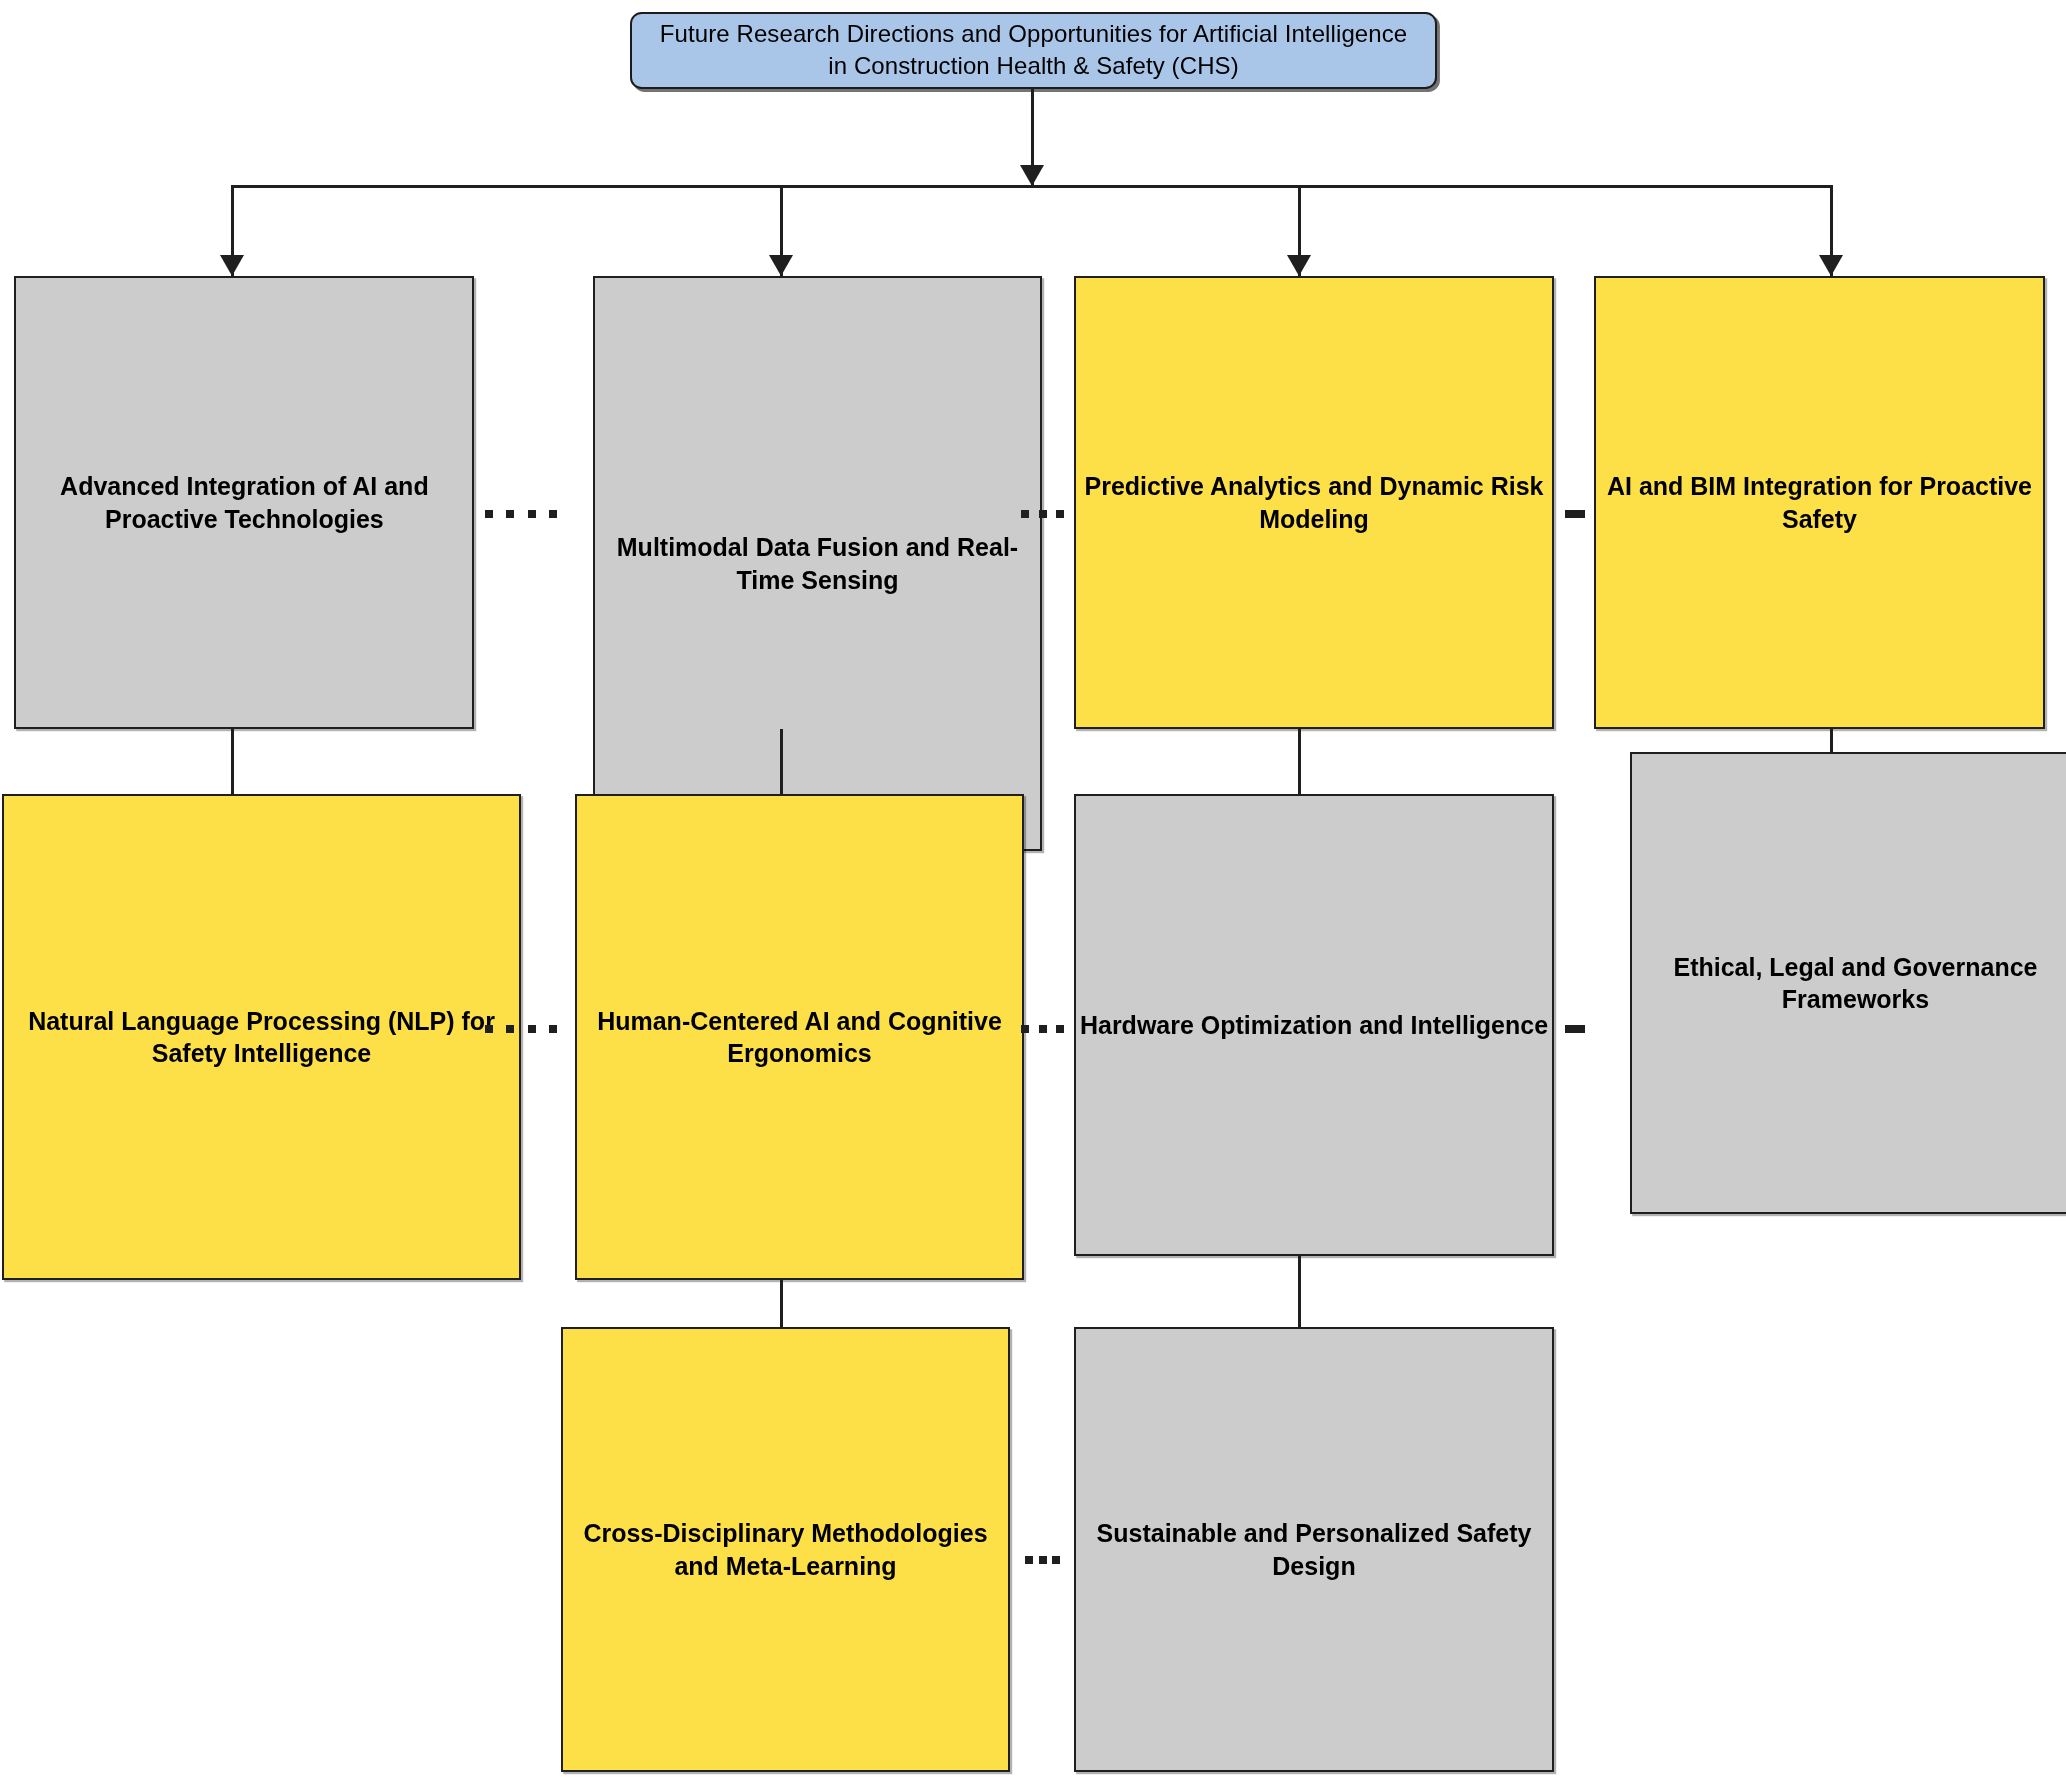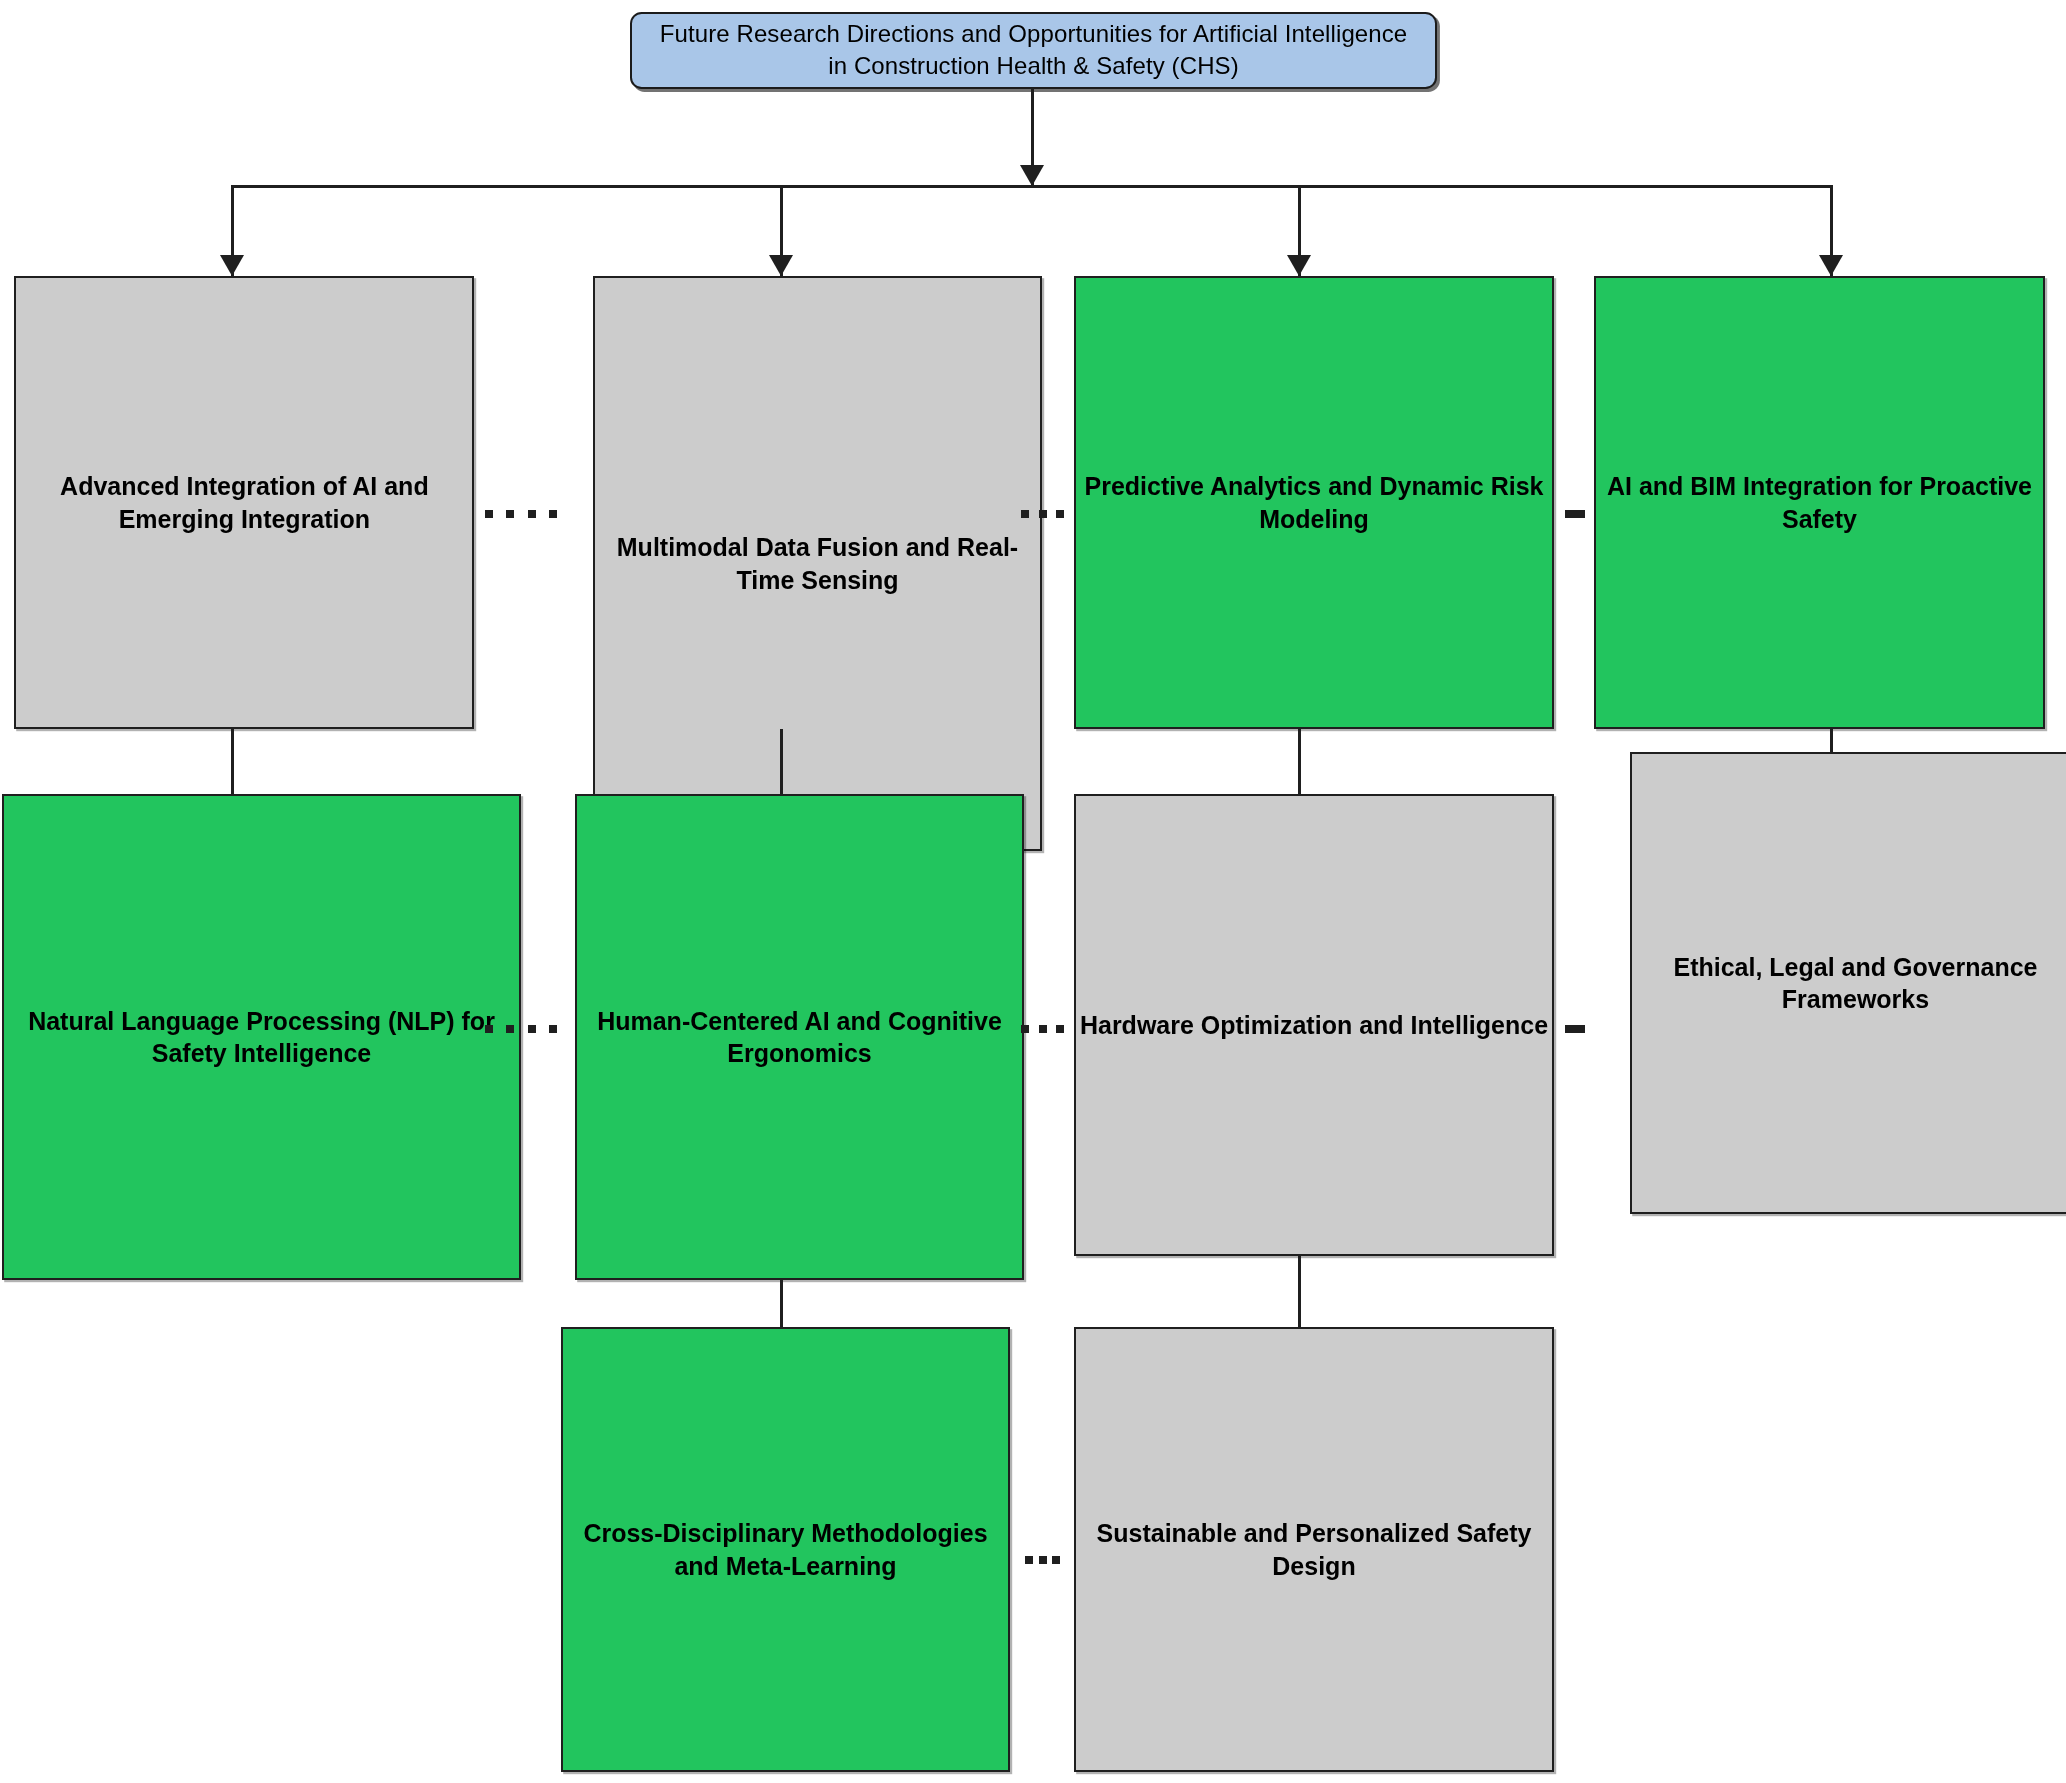--- a/index.html
+++ b/index.html
@@ -55,21 +55,21 @@
   }
   .node .node-label {
     font-size: 25px;
     font-weight: bold;
     line-height: 1.30;
     color: #000000;
     width: 112%;
     white-space: pre-line;
   }
   .fill-dark  { background: #cccccc; }
-  .fill-light { background: #22c55e; }
+  .fill-light { background: #fde047; }
 
   
   .vline {
     position: absolute;
     background: #1f1f1f;
     width: 2.9px;
   }
   .hline {
     position: absolute;
     background: #1f1f1f;
@@ -118,21 +118,21 @@
   <div class="vline" style="left:780px; top:185px; height:94px;"></div>
   <div class="arrowhead" style="left:769px; top:255px;"></div>
 
   <div class="vline" style="left:1298px; top:185px; height:94px;"></div>
   <div class="arrowhead" style="left:1287px; top:255px;"></div>
 
   <div class="vline" style="left:1830px; top:185px; height:94px;"></div>
   <div class="arrowhead" style="left:1819px; top:255px;"></div>
 
   <div class="node fill-dark" style="left:14.4px; top:276px; width:460px; height:453px;">
-    <div class="node-label">Advanced Integration of AI and Emerging Integration</div>
+    <div class="node-label">Advanced Integration of AI and Proactive Technologies</div>
   </div>
 
   <div class="node fill-dark" style="left:561px; top:276px; width:449px; height:575px;margin-left:32px;">
     <div class="node-label">Multimodal Data Fusion and Real-Time Sensing</div>
   </div>
 
   <div class="node fill-light" style="left:1074px; top:276px; width:480px; height:453px;">
     <div class="node-label">Predictive Analytics and Dynamic Risk Modeling</div>
   </div>
 

